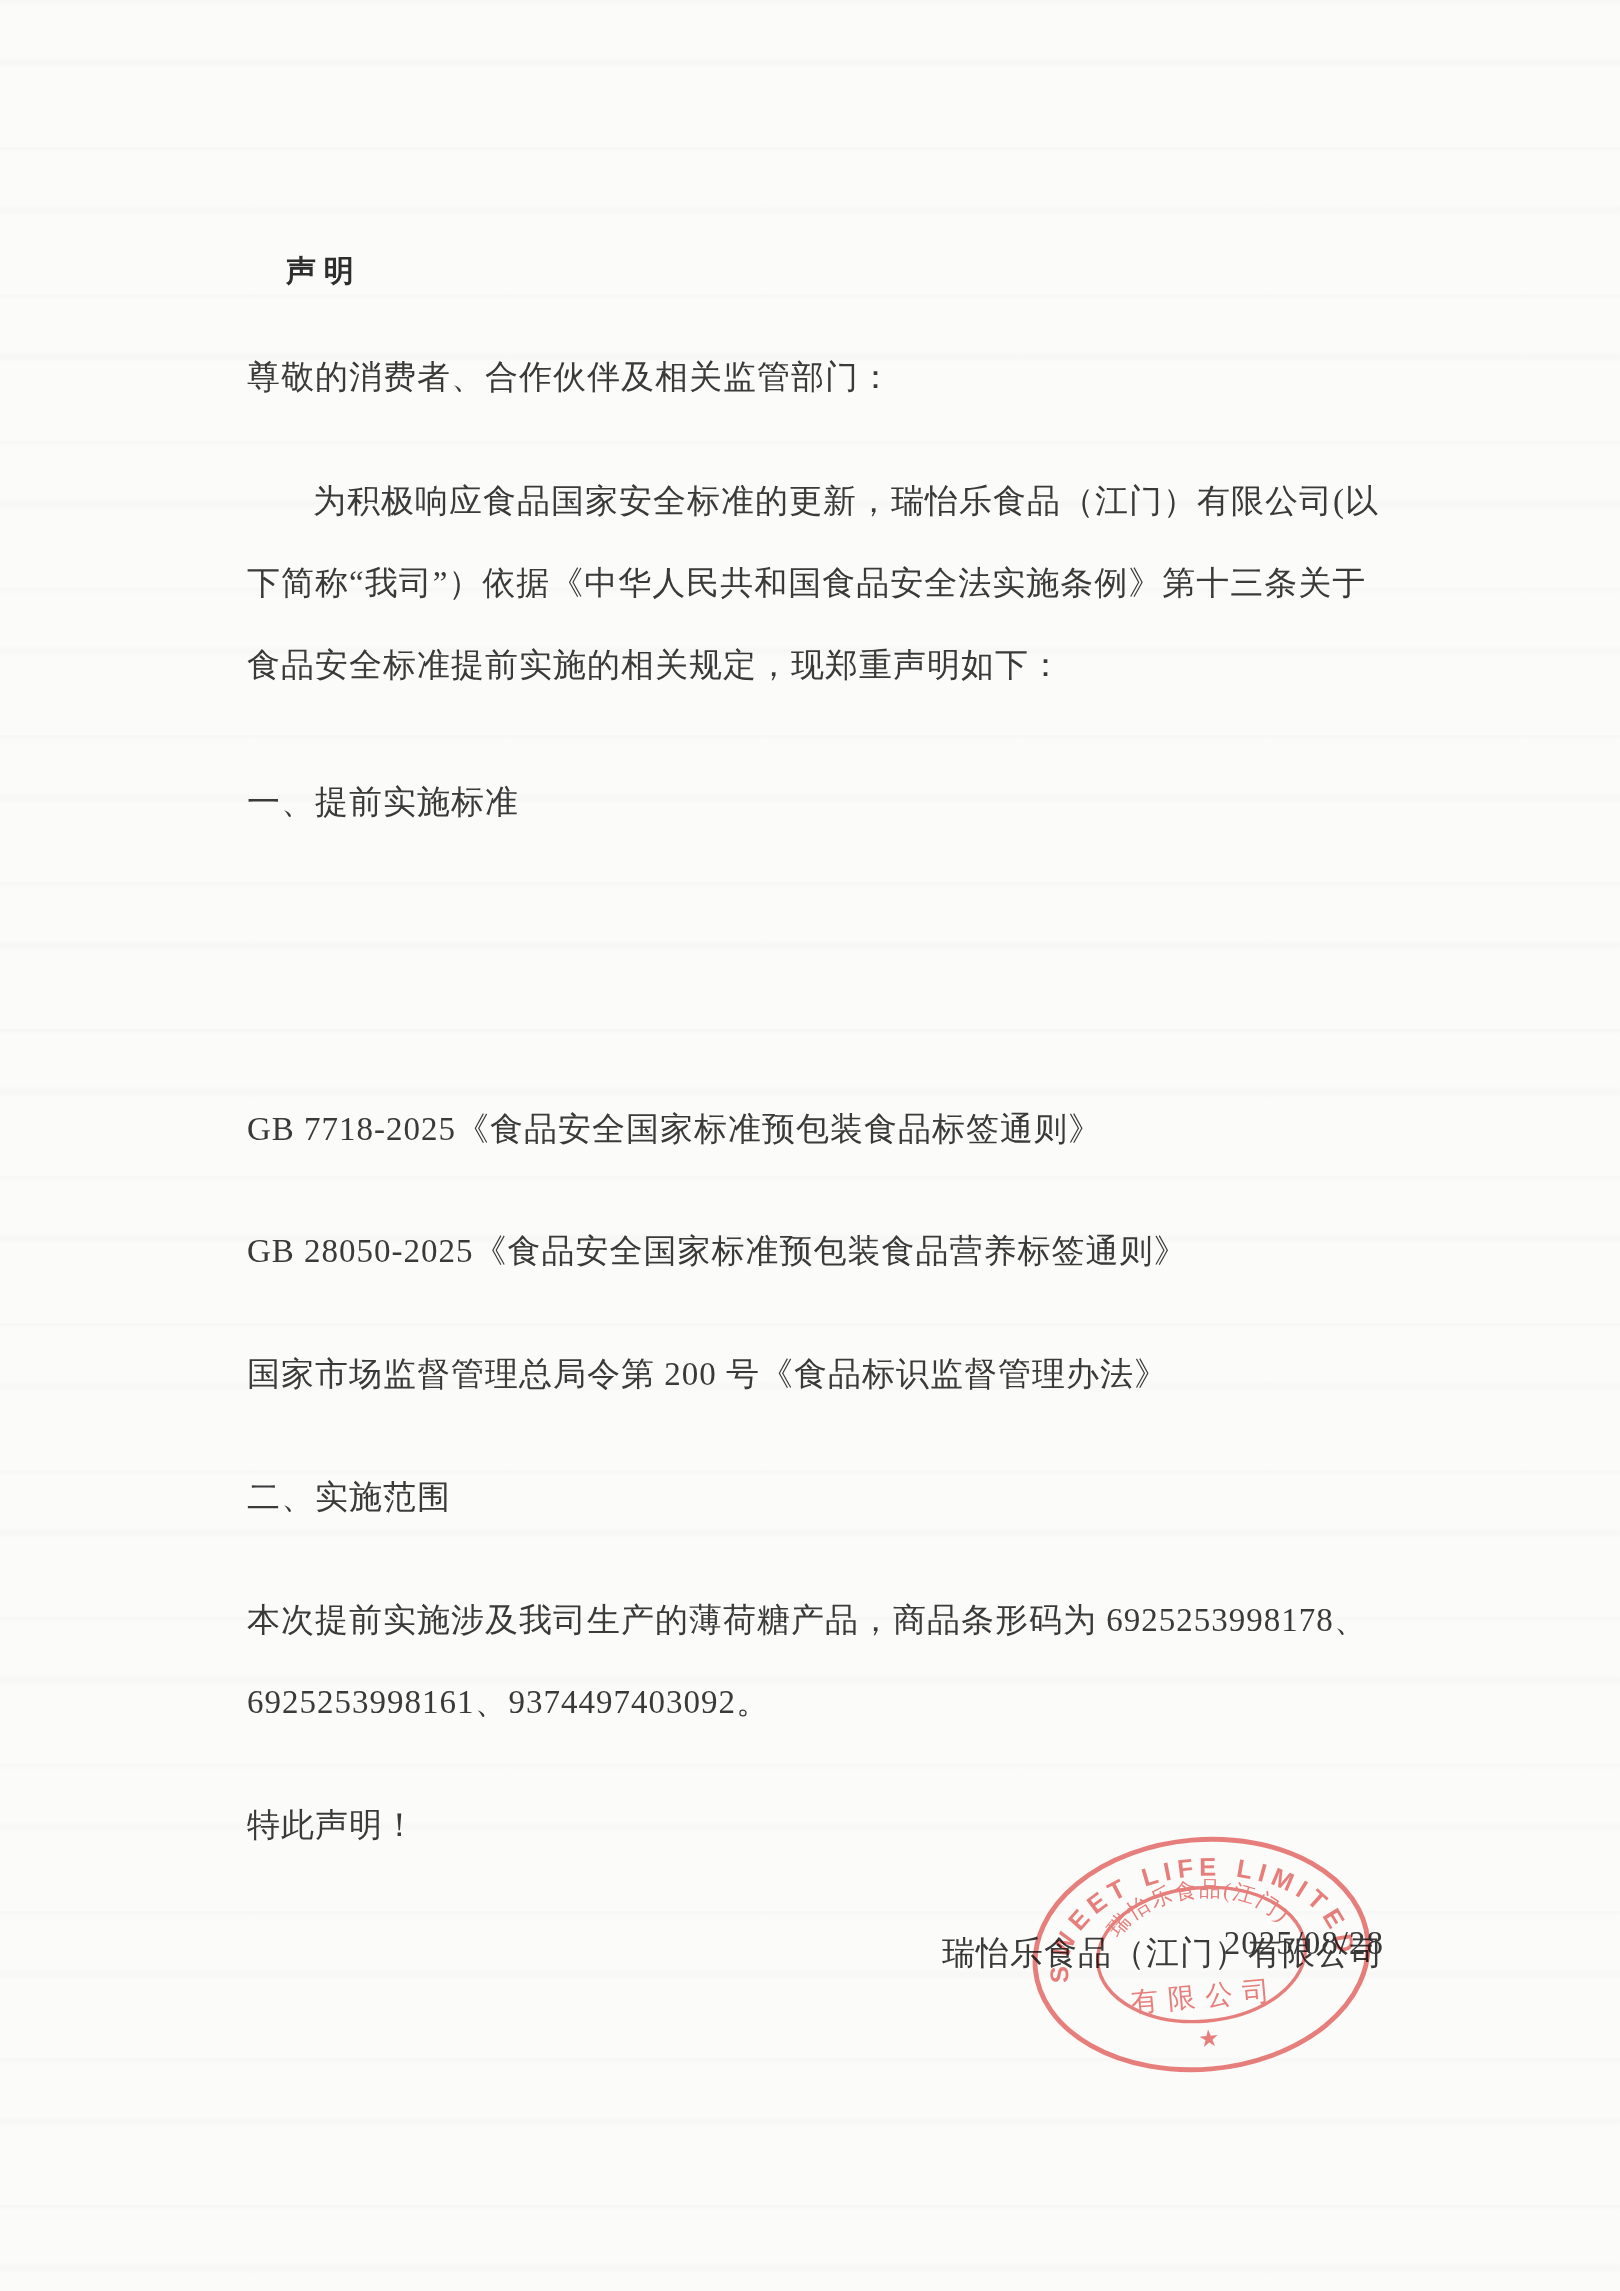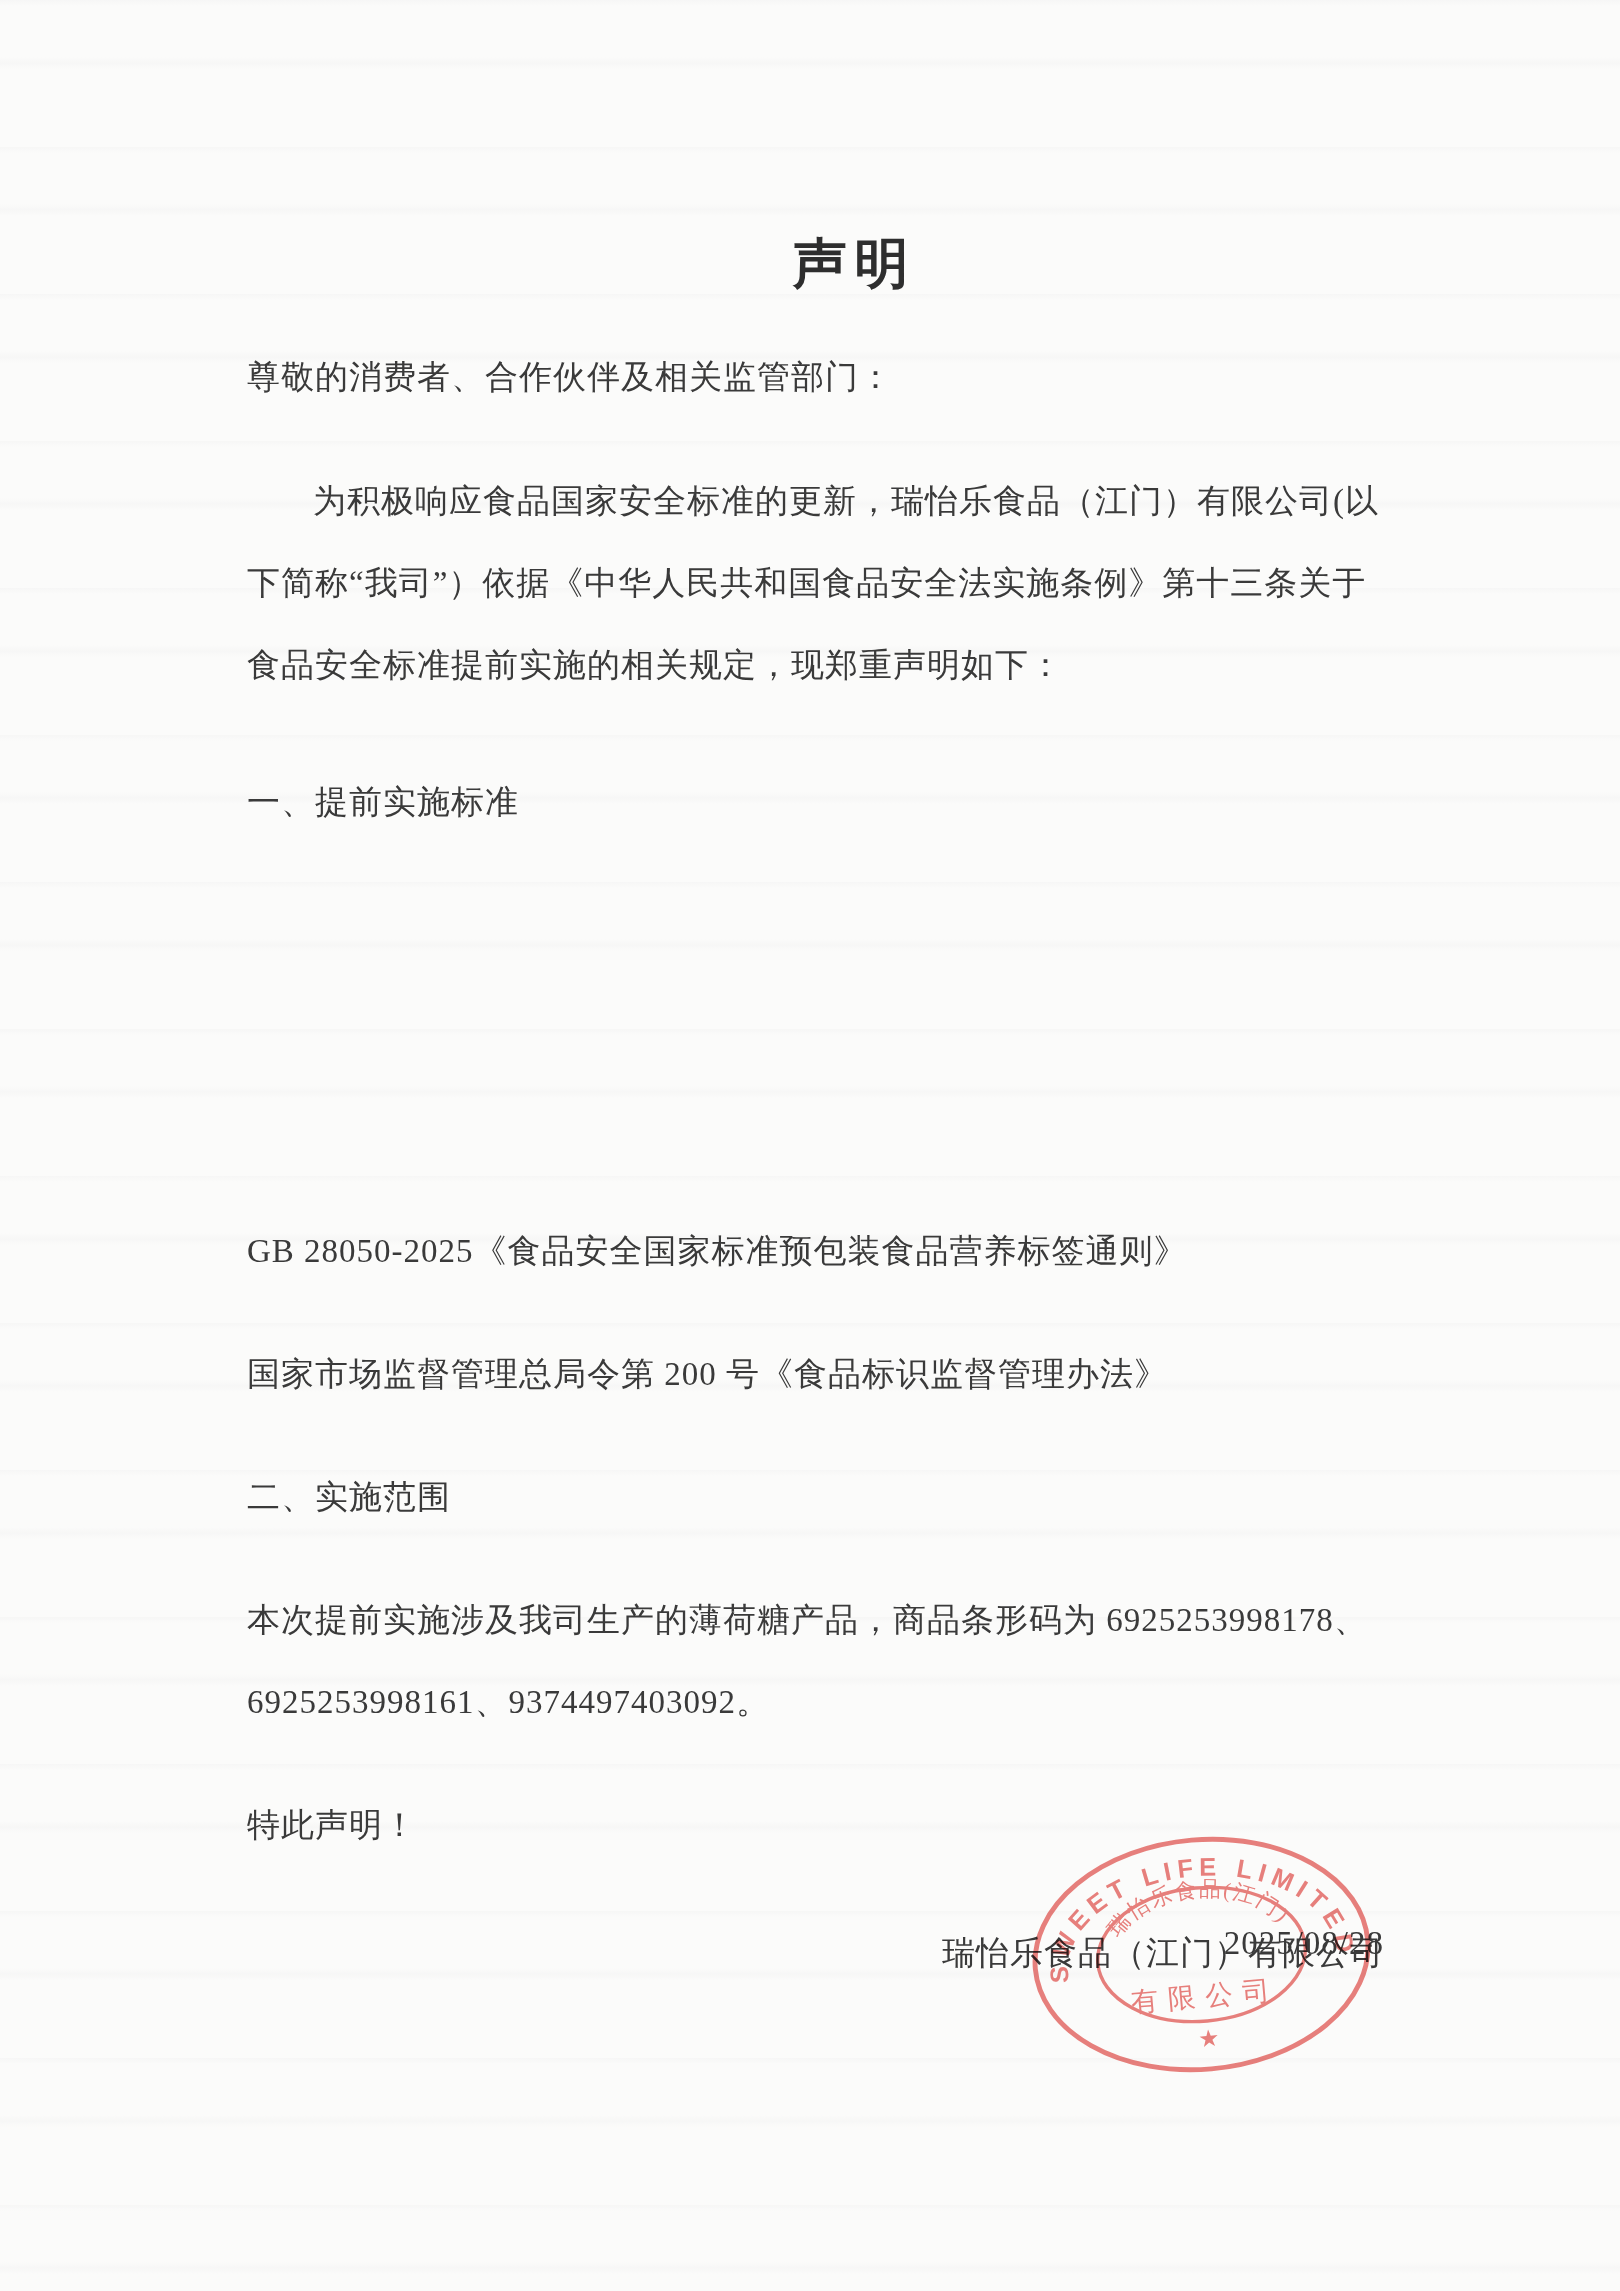--- a/index.html
+++ b/index.html
@@ -19,24 +19,23 @@
   }
   .blk{
     position:absolute;
     left:247px;
     width:1137px;
     font-size:33px;
     line-height:82px;
     letter-spacing:1px;
   }
   .doc-title{
-    top:237px;
-    text-align:center;
+    top:243px;
     padding-left:39px;
-    font-size:54px;
+    font-size:30px;
     line-height:55px;
     font-weight:bold;
     letter-spacing:7.8px;
     color:#2e2e2e;
   }
   .salutation{top:336px;}
   .intro{top:460px;text-indent:2em;}
   .sec-heading{top:761px;}
   .sec1-body{top:888px;text-indent:2em;}
   .std-1{top:1088px;}
@@ -63,20 +62,21 @@
 
   <div class="blk doc-title">声明</div>
 
   <div class="blk salutation">尊敬的消费者、合作伙伴及相关监管部门：</div>
 
   <div class="blk intro">为积极响应食品国家安全标准的更新，瑞怡乐食品（江门）有限公司(以下简称“我司”）依据《中华人民共和国食品安全法实施条例》第十三条关于食品安全标准提前实施的相关规定，现郑重声明如下：</div>
 
   <div class="blk sec-heading">一、提前实施标准</div>
 
 
+  <div class="blk std-1">GB 7718-2025《食品安全国家标准预包装食品标签通则》</div>
   <div class="blk std-2">GB 28050-2025《食品安全国家标准预包装食品营养标签通则》</div>
   <div class="blk std-3">国家市场监督管理总局令第 200 号《食品标识监督管理办法》</div>
 
   <div class="blk sec-heading-2">二、实施范围</div>
 
   <div class="blk sec2-body">本次提前实施涉及我司生产的薄荷糖产品，商品条形码为 6925253998178、6925253998161、9374497403092。</div>
 
   <div class="blk closing">特此声明！</div>
 
   <div class="blk signature">瑞怡乐食品（江门）有限公司</div>

